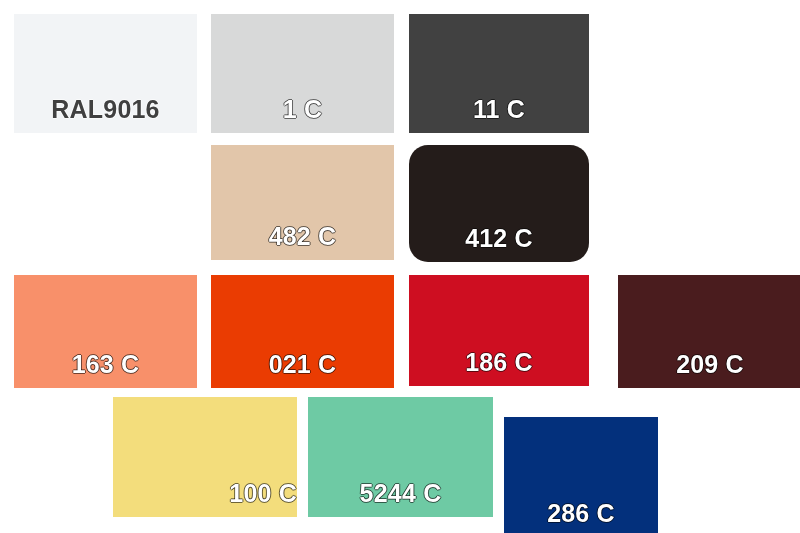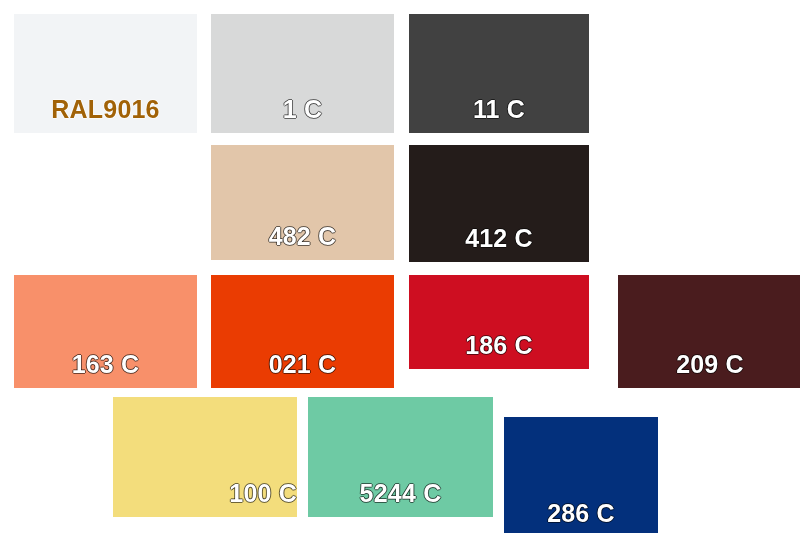--- a/index.html
+++ b/index.html
@@ -38,21 +38,21 @@
   }
   .swatch-label.light {
     color: #ffffff;
     text-shadow:
       -1px 0 rgba(0,0,0,0.55),
        1px 0 rgba(0,0,0,0.55),
        0 -1px rgba(0,0,0,0.55),
        0  1px rgba(0,0,0,0.55);
   }
   .swatch-label.dark {
-    color: #a16207;
+    color: #404040;
     text-shadow:
       -1px 0 rgba(255,255,255,0.6),
        1px 0 rgba(255,255,255,0.6),
        0 -1px rgba(255,255,255,0.6),
        0  1px rgba(255,255,255,0.6);
   }
 </style>
 </head>
 <body>
 
@@ -62,30 +62,30 @@
     </div>
     <div class="swatch" style="left: 211px; top: 14px; width: 183px; height: 119px; background: rgb(216, 217, 217); justify-content: center;">
       <span class="swatch-label light">1 C</span>
     </div>
     <div class="swatch" style="left: 409px; top: 14px; width: 180px; height: 119px; background: rgb(65, 65, 65); justify-content: center;">
       <span class="swatch-label light">11 C</span>
     </div>
     <div class="swatch" style="left: 211px; top: 145px; width: 183px; height: 115px; background: rgb(226, 198, 170); justify-content: center;">
       <span class="swatch-label light">482 C</span>
     </div>
-    <div class="swatch" style="left: 409px; top: 145px; width: 180px; height: 117px; background: rgb(36, 28, 26); justify-content: center;">
+    <div class="swatch" style="left: 409px; top: 145px; width: 180px; height: 117px; background: rgb(36, 28, 26); justify-content: center; border-radius: 19px;">
       <span class="swatch-label light">412 C</span>
     </div>
     <div class="swatch" style="left: 14px; top: 275px; width: 183px; height: 113px; background: rgb(248, 144, 106); justify-content: center;">
       <span class="swatch-label light">163 C</span>
     </div>
     <div class="swatch" style="left: 211px; top: 275px; width: 183px; height: 113px; background: rgb(234, 60, 2); justify-content: center;">
       <span class="swatch-label light">021 C</span>
     </div>
-    <div class="swatch" style="left: 409px; top: 275px; width: 180px; height: 94px; background: rgb(206, 14, 33); justify-content: center;">
+    <div class="swatch" style="left: 409px; top: 275px; width: 180px; height: 111px; background: rgb(206, 14, 33); justify-content: center;">
       <span class="swatch-label light">186 C</span>
     </div>
     <div class="swatch" style="left: 602px; top: 275px; width: 184px; height: 113px; background: rgb(74, 28, 30); justify-content: center; margin-left: 16px;">
       <span class="swatch-label light">209 C</span>
     </div>
     <div class="swatch" style="left: 113px; top: 397px; width: 184px; height: 120px; background: rgb(243, 221, 124); justify-content: flex-end;">
       <span class="swatch-label light">100 C</span>
     </div>
     <div class="swatch" style="left: 308px; top: 397px; width: 185px; height: 120px; background: rgb(110, 202, 164); justify-content: center;">
       <span class="swatch-label light">5244 C</span>

